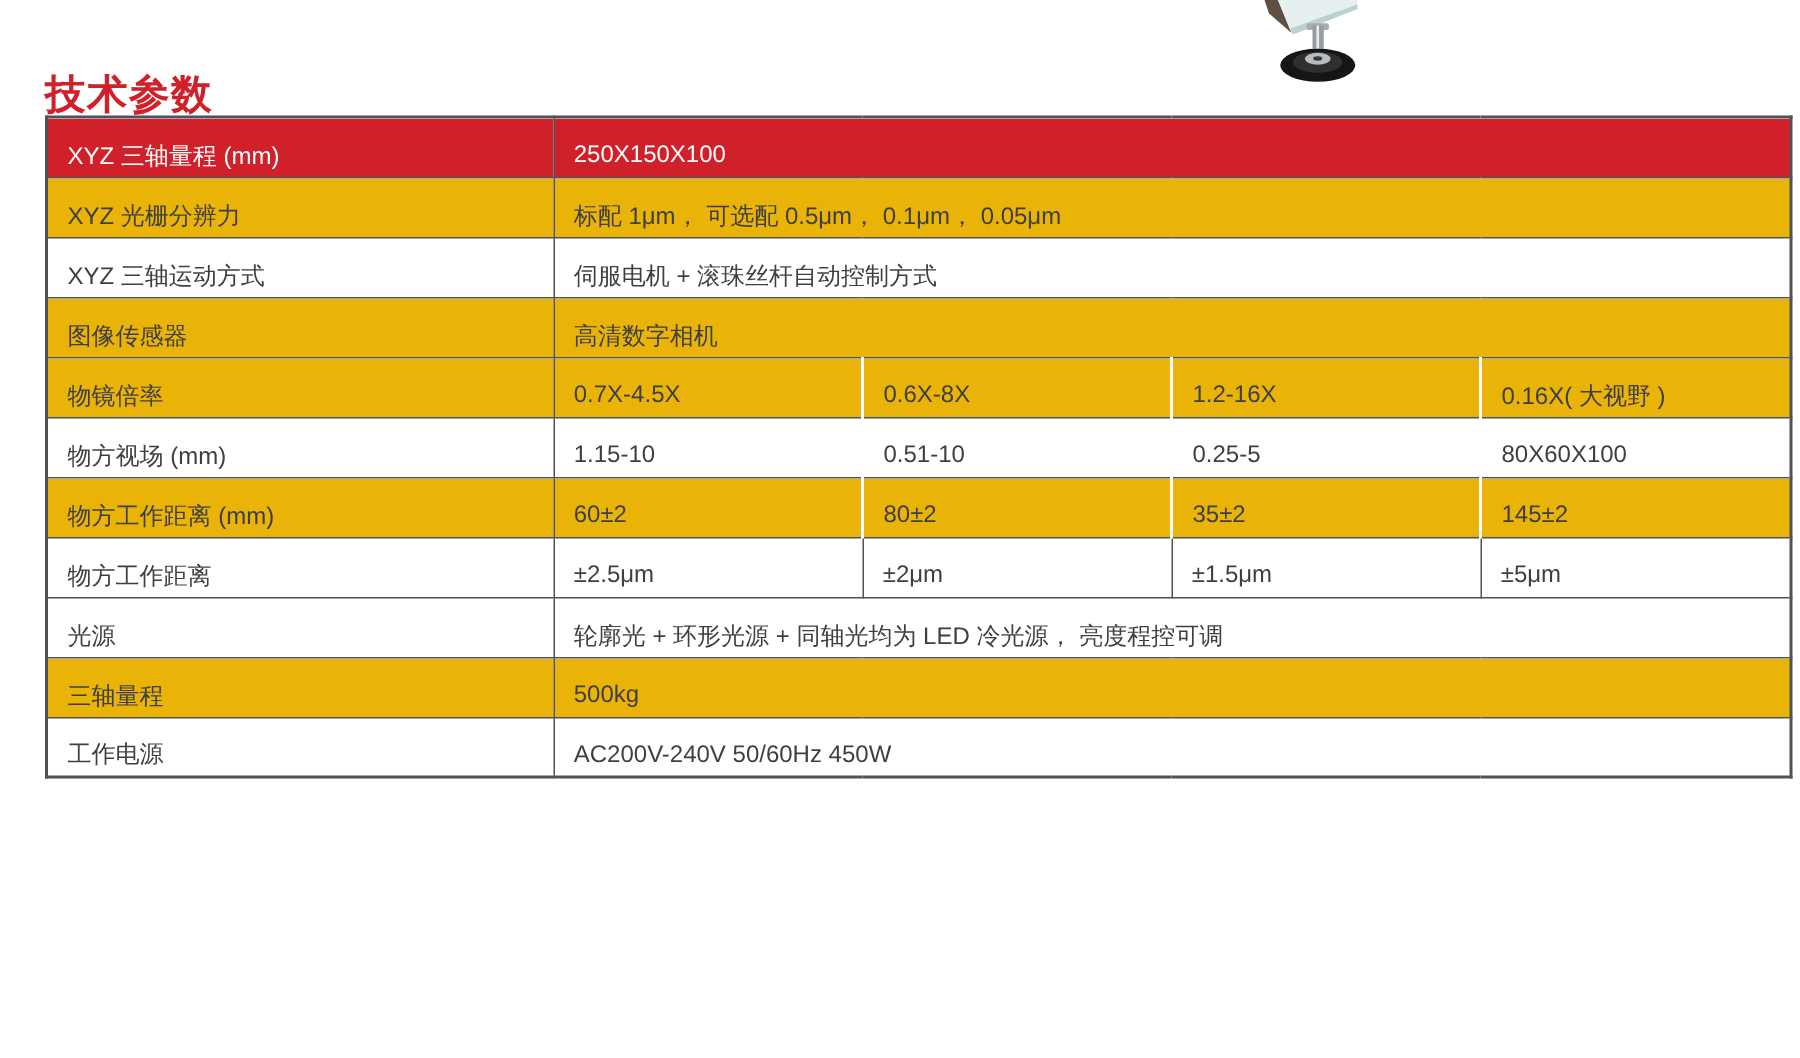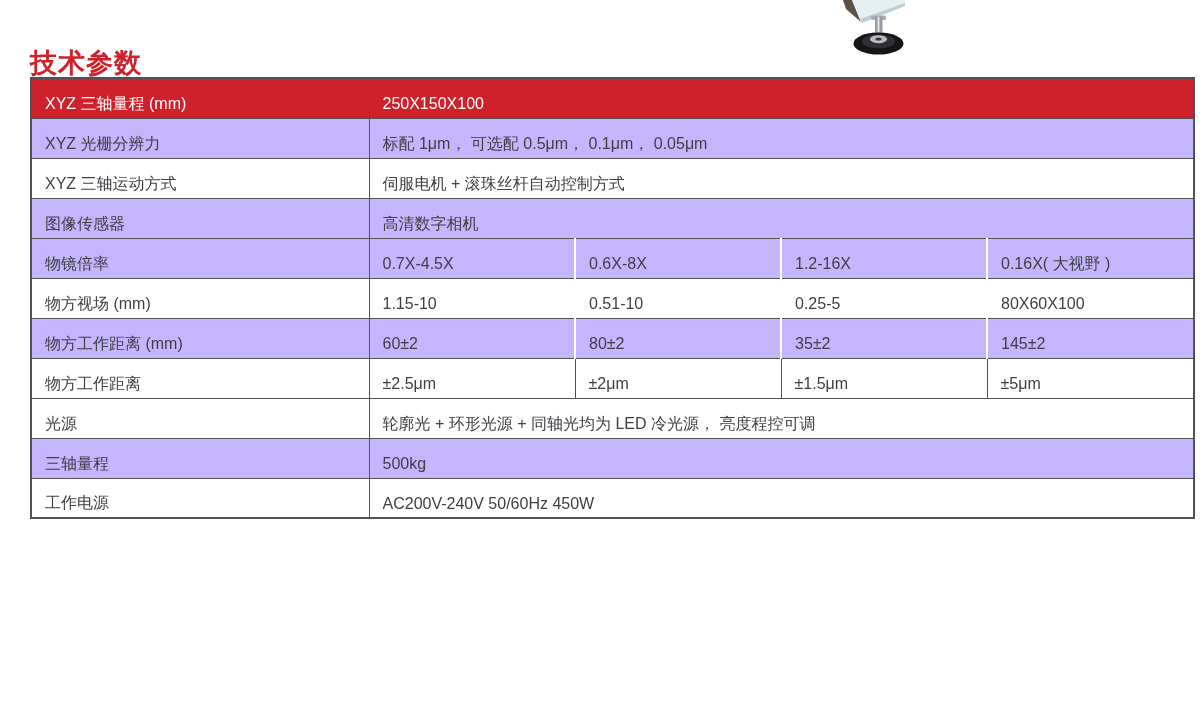--- a/index.html
+++ b/index.html
@@ -22,21 +22,21 @@
   }
   table.spec td{
     border:1px solid #515257;
     height:40px;box-sizing:border-box;
     font-size:16px;color:#3e3f44;
     padding:12px 8px 0 13px;
     vertical-align:middle;
     background:#ffffff;
     white-space:nowrap;overflow:hidden;
   }
-  tr.row-gray td{background:#c4b5fd;}
+  tr.row-gray td{background:#eab308;}
   tr.row-red td{background:#d0212a;color:#ffffff;}
   
   tr.sep-light td.value-cell + td.value-cell{border-left:2px solid #ffffff;}
 </style>
 </head>
 <body>
 
 <div class="foot-photo">
   <svg width="100" height="58" viewBox="0 0 100 58">
 

